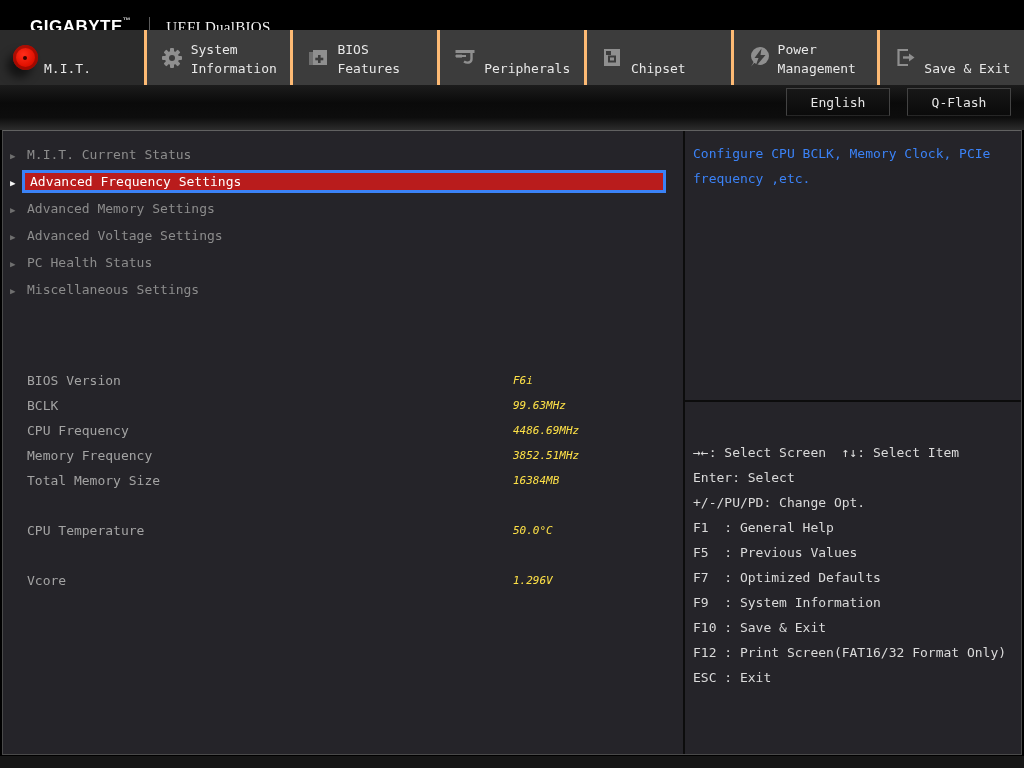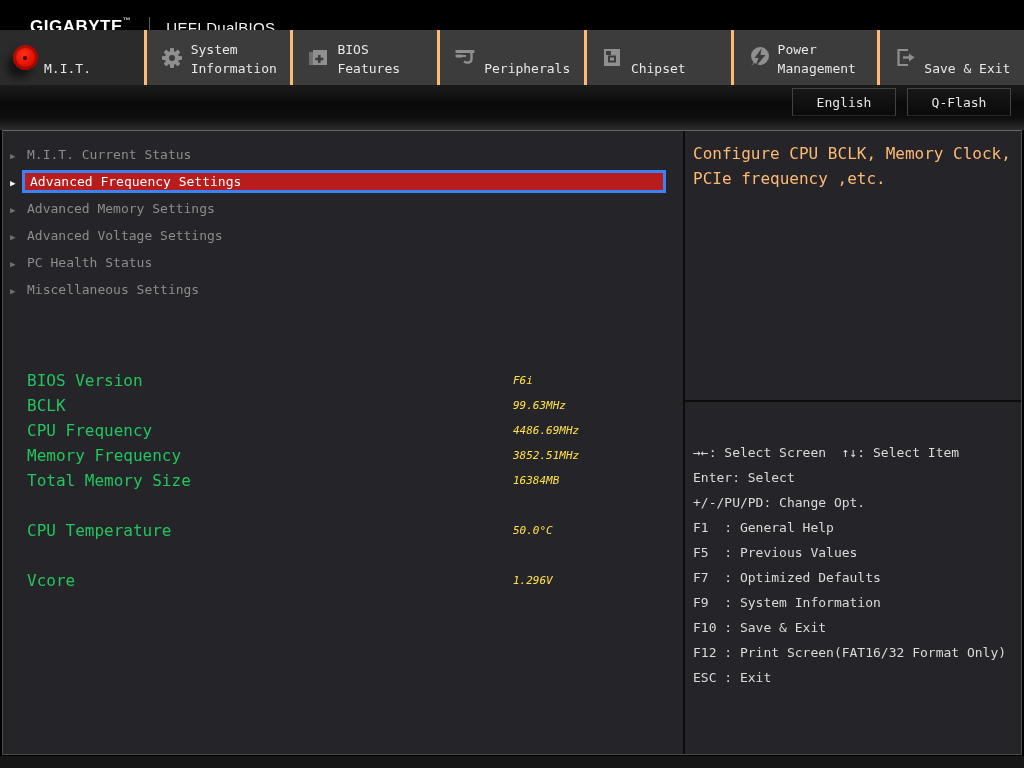--- a/index.html
+++ b/index.html
@@ -7,42 +7,42 @@
     width:1024px;height:768px;position:relative;overflow:hidden;
     background:#000;
     font-family:"DejaVu Sans Mono",monospace;
     -webkit-font-smoothing:none;
   }
   
   .topbar{position:absolute;left:8px;top:0;width:1024px;height:30px;background:#000;display:flex;align-items:center;margin-top:12px;}
   .brand{font-family:"Liberation Sans",sans-serif;font-weight:700;font-size:17px;color:#fff;letter-spacing:.5px;margin-left:22px;}
   .brand-tm{font-family:"Liberation Sans",sans-serif;font-size:8px;color:#cfcfcf;vertical-align:top;position:relative;top:-1px;}
   .topbar-sep{width:1px;height:20px;background:#5c5c5c;margin:0 16px 0 18px;}
-  .fw-title{font-family:Liberation Sans, sans-serif;font-size:15px;color:#f2f2f2;letter-spacing:.3px;}
+  .fw-title{font-family:Liberation Serif, serif;font-size:15px;color:#f2f2f2;letter-spacing:.3px;}
   
   .tabbar{position:absolute;left:0;top:30px;width:1024px;height:55px;display:flex;background:#3c3c3c;}
   .tab{flex:1 1 0;position:relative;background:#3c3c3c;border-right:3px solid #fdba74;cursor:default;}
   .tab:last-child{border-right:none;}
   .tab.active{background:#2b2b2b;}
   .tab-icon{position:absolute;left:12px;top:50%;transform:translateY(-50%);width:26px;height:26px;display:flex;align-items:center;justify-content:center;}
   .tab-label{
     position:absolute;left:44px;bottom:7px;
     font-size:13px;line-height:19px;color:#e8e8e8;white-space:pre-line;
   }
   .mit-circle{
     width:25px;height:25px;border-radius:50%;
     background:radial-gradient(circle at 42% 38%, #ff2d1a 0%, #e01000 55%, #b00c00 100%);
     box-shadow:inset 0 0 0 3px rgba(120,5,0,.55), -6px 8px 9px rgba(0,0,0,.55);
     position:relative;
   }
   .mit-circle::after{content:"";position:absolute;left:50%;top:50%;width:4px;height:4px;margin:-2px 0 0 -2px;border-radius:50%;background:#3a0300;}
   
   .substrip{position:absolute;left:0;top:85px;width:1024px;height:45px;
     background:linear-gradient(180deg,#1c1c1c 0%,#0a0a0a 40%,#0d0d0d 72%,#2c2c2c 100%);}
-  .topbtns{position:absolute;top:88px;right:13px;display:flex;gap:11px;}
+  .topbtns{position:absolute;top:88px;right:13px;display:flex;gap:17px;}
   .topbtn{
     min-width:104px;height:28px;box-sizing:border-box;
     background:linear-gradient(180deg,#171717,#0a0a0a);
     border:1px solid #434343;border-bottom-color:#262626;
     color:#e6e6e6;font-family:"DejaVu Sans Mono",monospace;font-size:13px;
     display:flex;align-items:center;justify-content:center;padding:0 14px;cursor:default;
   }
   
   .content{
     position:absolute;left:2px;right:2px;top:130px;bottom:13px;
@@ -56,25 +56,25 @@
   .menu-list{position:absolute;left:0;top:10px;right:0;}
   .menu-row{position:relative;height:25px;}
   .menu-arrow{position:absolute;left:7px;top:50%;transform:translateY(-50%);font-size:9px;color:#6f6f6f;}
   .menu-bar{margin-left:19px;margin-right:17px;height:23px;margin-top:2px;display:flex;align-items:center;padding-left:5px;
     font-size:13px;color:#8c8c8c;box-sizing:border-box;}
   .menu-row.selected .menu-arrow{color:#f5f5f5;}
   .menu-row.selected .menu-bar{background:#b91c1c;border:3px solid #3b82f6;color:#ffffff;}
   .info-list{position:absolute;left:0;top:236px;right:0;}
   .info-row{height:25px;position:relative;}
   .info-spacer{height:25px;}
-  .info-label{position:absolute;left:24px;top:50%;transform:translateY(-50%);font-size:16px;color:#22c55e;text-align:center;}
+  .info-label{position:absolute;left:24px;top:50%;transform:translateY(-50%);font-size:13px;color:#a3a3a3;text-align:center;}
   .info-value{position:absolute;left:510px;top:50%;transform:translateY(-50%);font-size:11px;color:#fde047;font-style:italic;}
   
   .right-panel{position:absolute;left:682px;top:0;right:0;bottom:0;}
-  .help-desc{padding:10px 8px 0 8px;font-size:16px;line-height:25px;color:#fdba74;}
+  .help-desc{padding:10px 8px 0 8px;font-size:13px;line-height:25px;color:#3b82f6;}
   .help-divider{position:absolute;left:0;right:0;top:269px;height:2px;background:#0c0c0c;}
   .help-list{position:absolute;left:0;right:0;top:309px;padding-left:8px;}
   .help-line{font-size:13px;line-height:25px;color:#dadada;white-space:pre;}
   
   .icon-svg{display:block;}
 </style>
 </head>
 <body>
 
 <div class="topbar">

